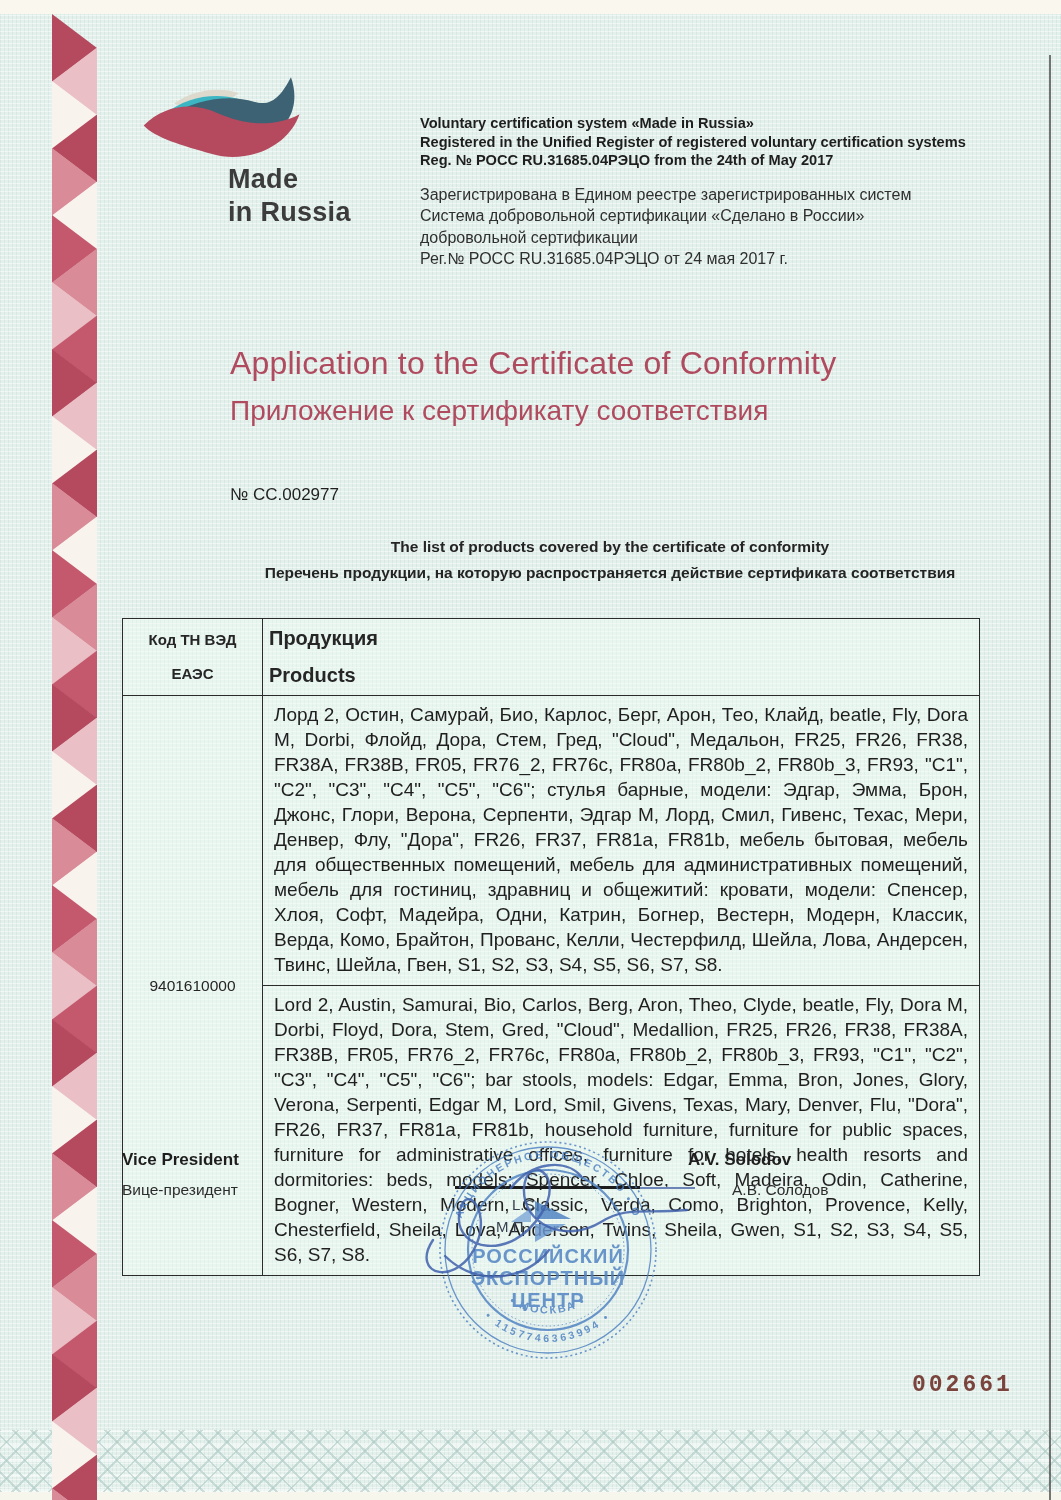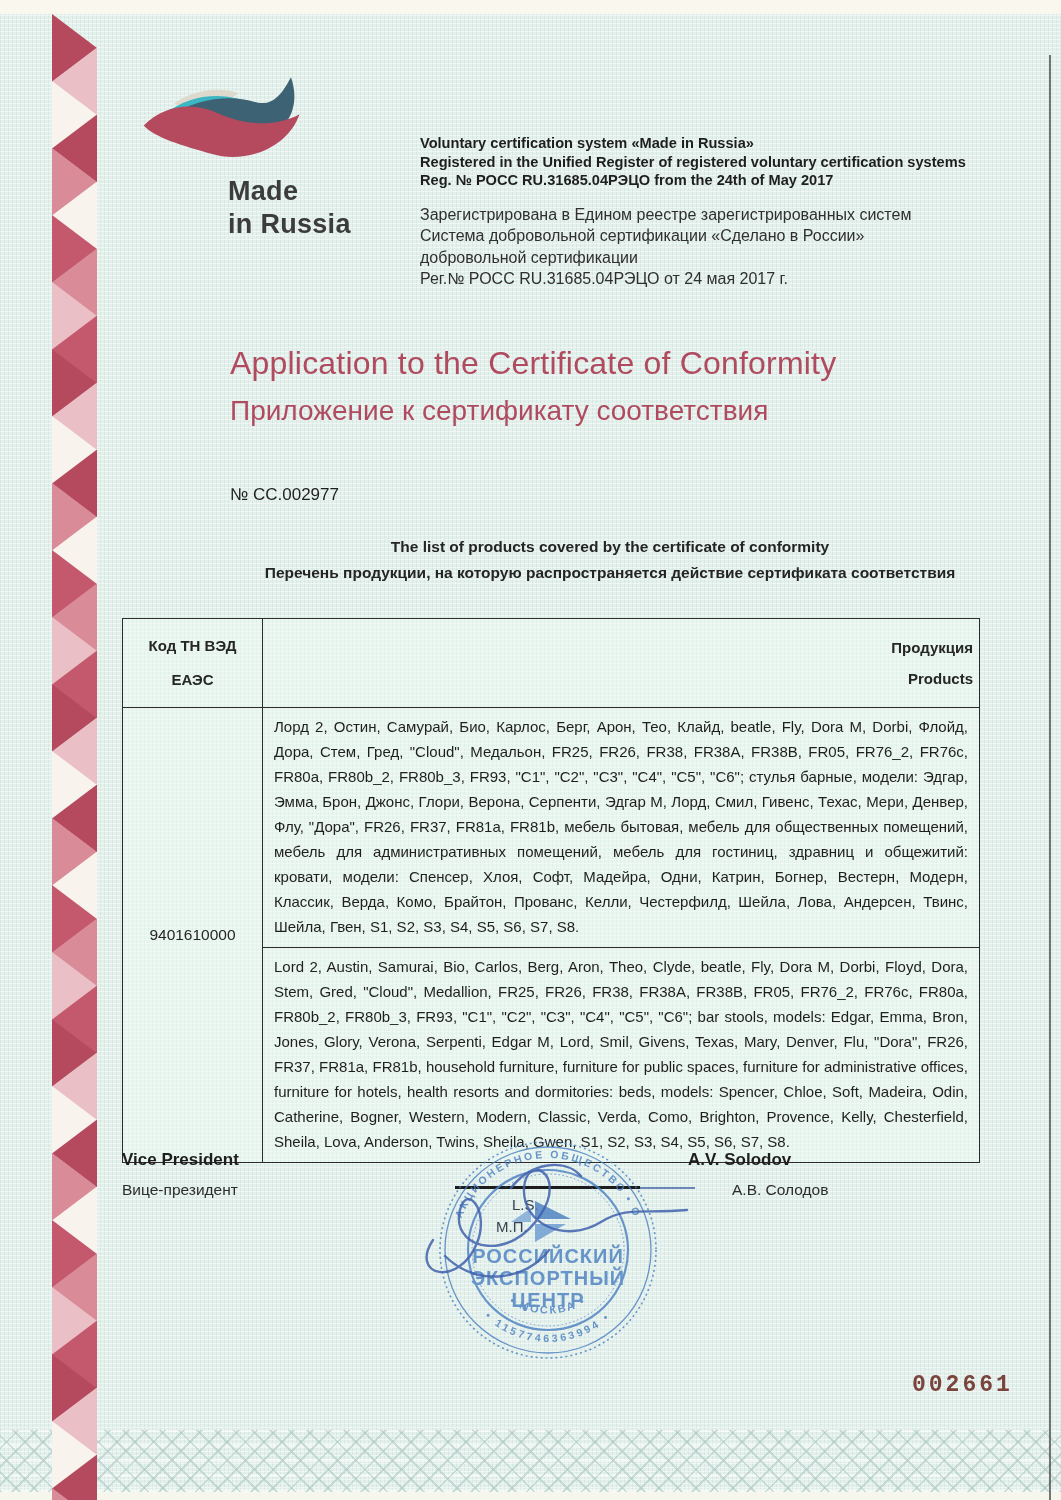--- a/index.html
+++ b/index.html
@@ -27,42 +27,42 @@
     left:0;top:1430px;width:1061px;height:62px;
     background-color:#e0edе9;
     background-image:
       repeating-linear-gradient(45deg, rgba(165,194,189,.55) 0 2px, transparent 2px 13px),
       repeating-linear-gradient(-45deg, rgba(165,194,189,.55) 0 2px, transparent 2px 13px),
       repeating-linear-gradient(0deg, rgba(255,255,255,.5) 0 3px, transparent 3px 15px);
     opacity:.9;
   }
   
   .logo-mark{left:138px;top:72px;width:190px;height:110px;}
-  .logo-title{left:228px;top:175px;font-size:27px;line-height:33px;font-weight:bold;color:#3c3c3c;letter-spacing:.3px;}
-  
-  .hdr{left:400px;top:134px;width:600px;padding-left:20px;}
+  .logo-title{left:228px;top:163px;font-size:27px;line-height:33px;font-weight:bold;color:#3c3c3c;letter-spacing:.3px;}
+  
+  .hdr{left:400px;top:114px;width:600px;padding-left:20px;}
   .hdr-en{font-size:14.6px;font-weight:bold;line-height:18.5px;color:#1e1e1e;}
   .hdr-ru{margin-top:14px;font-size:16px;line-height:21.5px;color:#2f2f2f;}
   
   .title-en{left:230px;top:345px;font-size:32px;color:#b04a5f;letter-spacing:.2px;}
   .title-ru{left:230px;top:395px;font-size:28px;color:#b04a5f;}
   
   .cert-no{left:230px;top:485px;font-size:17px;font-weight:normal;color:#1f1f1f;}
   
   .list-heading{left:150px;top:538px;width:920px;text-align:center;font-weight:bold;color:#242424;}
   .list-heading .l1{font-size:15.5px;}
   .list-heading .l2{font-size:15.5px;margin-top:8px;}
   
   .tbl-wrap{left:122px;top:618px;width:858px;}
   table.products{border-collapse:collapse;width:858px;table-layout:fixed;background:rgba(240,250,245,.45);}
   table.products td{border:1.6px solid #2b2b2b;vertical-align:middle;margin-top:13px;}
   td.c-head{width:131px;text-align:center;font-weight:bold;font-size:15px;line-height:20px;padding:8px 4px;}
-  td.p-head{text-align:right;font-weight:bold;font-size:15px;padding:20px 6px;}
+  td.p-head{text-align:left;font-weight:bold;font-size:20px;padding:8px 6px;}
   td.code{width:131px;text-align:center;font-size:15.5px;}
-  td.ptext{font-size:15px;line-height:25px;text-align:justify;padding:6px 11px 8px 11px;color:#1f1f1f;}
+  td.ptext{font-size:19px;line-height:25px;text-align:justify;padding:6px 11px 8px 11px;color:#1f1f1f;}
   .head-gap{display:block;height:14px;}
   
   .sig-pos-en{left:122px;top:1150px;font-size:17px;font-weight:bold;color:#1e1e1e;}
   .sig-pos-ru{left:122px;top:1181px;font-size:15.5px;color:#2c2c2c;}
   .sig-name-en{left:688px;top:1150px;font-size:17px;font-weight:bold;color:#1e1e1e;}
   .sig-name-ru{left:688px;top:1181px;font-size:15.5px;color:#2c2c2c;margin-left:44px;}
   .sig-line{left:455px;top:1186px;width:185px;height:3px;background:#1c1c1c;}
   .sig-line-thin{left:640px;top:1187px;width:55px;height:1.5px;background:#6d84b8;}
   .seal-ls{left:512px;top:1196px;font-size:15px;color:#37404f;}
   .seal-mp{left:496px;top:1218px;font-size:15px;color:#37404f;}

